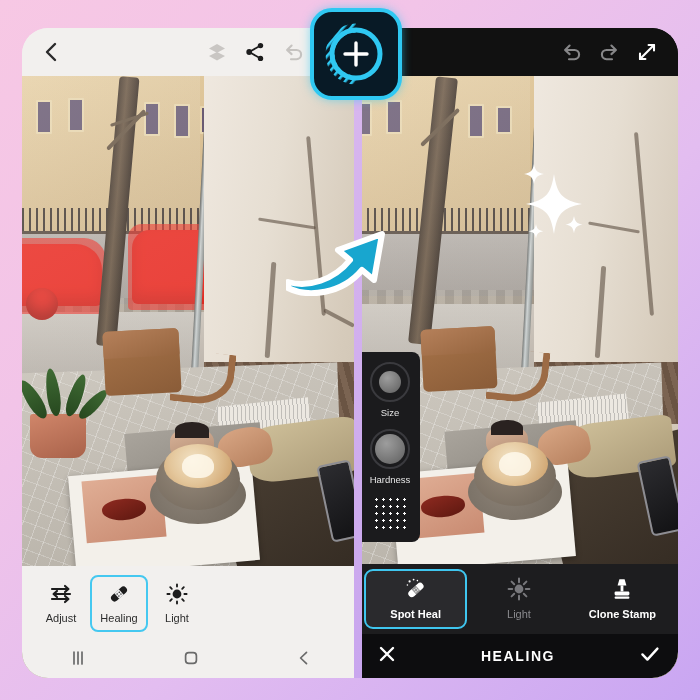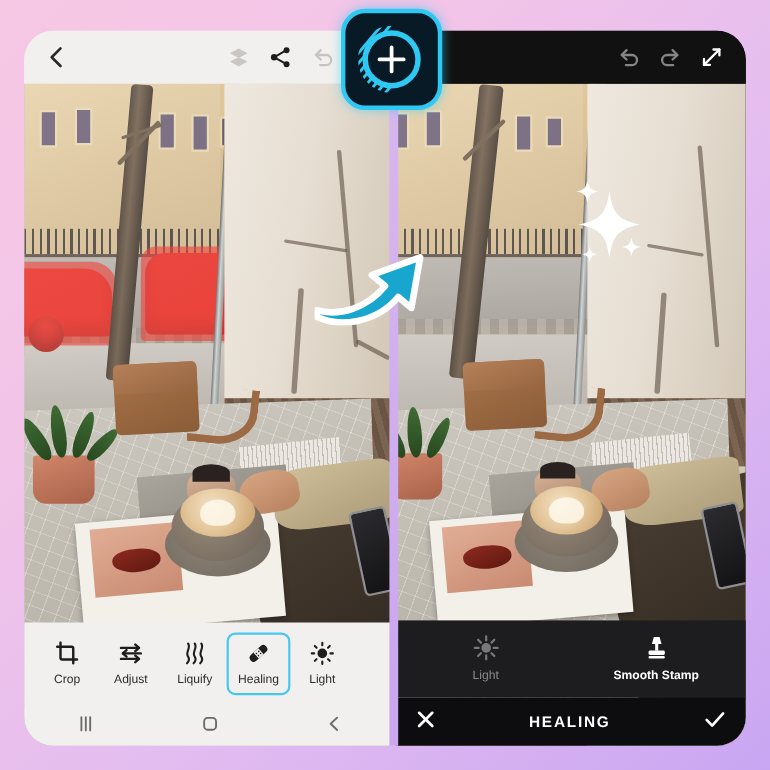--- a/index.html
+++ b/index.html
@@ -456,52 +456,33 @@
       <svg width="21" height="20" viewBox="0 0 21 20">
         <path d="M16 8 H7.5 a4.6 4.6 0 0 0 0 9.2 H13" fill="none" stroke="#c6c3c0" stroke-width="2.1" stroke-linecap="round"></path>
         <path d="M12.4 3.6 L16.9 8 L12.4 12.1" fill="none" stroke="#c6c3c0" stroke-width="2.1" stroke-linecap="round" stroke-linejoin="round"></path>
       </svg>
     </div>
   </div>
 
   <div class="tools-left">
     <div class="tools-row">
 
-      <div class="tool">
-        <span class="tool-icon">
-          <svg width="22" height="22" viewBox="0 0 22 22">
-            <path d="M5 1 V15 a1.6 1.6 0 0 0 1.6 1.6 H20" fill="none" stroke="#1d1d1d" stroke-width="2.2" stroke-linecap="round"></path>
-            <path d="M2 5 H15 a1.6 1.6 0 0 1 1.6 1.6 V20" fill="none" stroke="#1d1d1d" stroke-width="2.2" stroke-linecap="round"></path>
-          </svg>
-        </span>
-        <span class="tool-label">Crop</span>
-      </div>
 
       <div class="tool">
         <span class="tool-icon">
           <svg width="22" height="22" viewBox="0 0 22 22">
             <path d="M2 6 H18 M4 11 H20 M2 16 H18" stroke="#1d1d1d" stroke-width="2.2" stroke-linecap="round"></path>
             <path d="M15 3 L18.4 6 L15 9" fill="none" stroke="#1d1d1d" stroke-width="2.2" stroke-linecap="round" stroke-linejoin="round"></path>
             <path d="M7 8 L3.6 11 L7 14" fill="none" stroke="#1d1d1d" stroke-width="2.2" stroke-linecap="round" stroke-linejoin="round"></path>
             <path d="M15 13 L18.4 16 L15 19" fill="none" stroke="#1d1d1d" stroke-width="2.2" stroke-linecap="round" stroke-linejoin="round"></path>
           </svg>
         </span>
         <span class="tool-label">Adjust</span>
       </div>
 
-      <div class="tool">
-        <span class="tool-icon">
-          <svg width="22" height="22" viewBox="0 0 22 22">
-            <path d="M5 2 C8 6 2 10 5 14 C7 17 5 19 4 20" fill="none" stroke="#1d1d1d" stroke-width="1.9" stroke-linecap="round"></path>
-            <path d="M11 2 C14 6 8 10 11 14 C13 17 11 19 10 20" fill="none" stroke="#1d1d1d" stroke-width="1.9" stroke-linecap="round"></path>
-            <path d="M17 2 C20 6 14 10 17 14 C19 17 17 19 16 20" fill="none" stroke="#1d1d1d" stroke-width="1.9" stroke-linecap="round"></path>
-          </svg>
-        </span>
-        <span class="tool-label">Liquify</span>
-      </div>
 
       <div class="tool selected">
         <span class="tool-icon">
           <svg width="24" height="24" viewBox="0 0 24 24">
             <g transform="rotate(-42 12 12)">
               <rect x="2.5" y="8.4" width="19" height="7.2" rx="3.6" fill="#1d1d1d"></rect>
               <rect x="9" y="8.4" width="6" height="7.2" fill="#ffffff" opacity=".92"></rect>
               <circle cx="10.6" cy="10.8" r=".7" fill="#1d1d1d"></circle>
               <circle cx="13.4" cy="10.8" r=".7" fill="#1d1d1d"></circle>
               <circle cx="10.6" cy="13.4" r=".7" fill="#1d1d1d"></circle>
@@ -597,20 +578,31 @@
       <div class="sleeve" style="left:206px;top:344px;width:108px;height:54px;transform:rotate(-7deg);"></div>
       <div class="hand" style="left:178px;top:350px;width:52px;height:38px;transform:rotate(-10deg);"></div>
 
       <div class="saucer" style="left:108px;top:388px;width:94px;height:56px;"></div>
       <div class="cup" style="left:114px;top:370px;width:82px;height:60px;"></div>
       <div class="latte" style="left:122px;top:366px;width:66px;height:44px;"></div>
 
       <div class="phone-obj" style="left:284px;top:382px;width:34px;height:76px;transform:rotate(-12deg);"></div>
     </div>
 
+    <div class="brush-panel">
+      <div class="dial">
+        <span class="dial-inner" style="width:22px;height:22px;"></span>
+      </div>
+      <span class="dial-label">Size</span>
+      <div class="dial">
+        <span class="dial-inner" style="width:30px;height:30px;"></span>
+      </div>
+      <span class="dial-label">Hardness</span>
+      <span class="dot-grid"></span>
+    </div>
   </div>
 
   <div class="topbar topbar-right">
     <div class="tb-btn first">
       <svg width="22" height="20" viewBox="0 0 22 20">
         <rect x="1.5" y="2.5" width="19" height="13.6" rx="2" fill="#ffffff"></rect>
         <rect x="11" y="2.5" width="9.5" height="13.6" rx="2" fill="#ffffff"></rect>
         <path d="M3.6 13.2 L6.8 8.8 L9.6 13.2 Z" fill="#1a1a1a"></path>
         <circle cx="8.2" cy="6.4" r="1.4" fill="#1a1a1a"></circle>
         <path d="M13.2 13.2 L15.4 9.4 L18.4 13.2 Z" fill="#1a1a1a"></path>
@@ -635,20 +627,41 @@
         <path d="M4 18 L18 4" stroke="#ffffff" stroke-width="2.1" stroke-linecap="round"></path>
         <path d="M12.6 4 H18 V9.4" fill="none" stroke="#ffffff" stroke-width="2.1" stroke-linecap="round" stroke-linejoin="round"></path>
         <path d="M9.4 18 H4 V12.6" fill="none" stroke="#ffffff" stroke-width="2.1" stroke-linecap="round" stroke-linejoin="round"></path>
       </svg>
     </div>
   </div>
 
   <div class="tools-right">
     <div class="mode-row">
 
+      <div class="mode selected">
+        <span class="mode-icon">
+          <svg width="26" height="24" viewBox="0 0 26 24">
+            <g transform="rotate(-42 13 13)">
+              <rect x="4" y="9.4" width="18" height="7" rx="3.5" fill="#ffffff"></rect>
+              <rect x="10.2" y="9.4" width="5.6" height="7" fill="#3a3a3a" opacity=".55"></rect>
+              <circle cx="11.8" cy="11.7" r=".68" fill="#ffffff"></circle>
+              <circle cx="14.3" cy="11.7" r=".68" fill="#ffffff"></circle>
+              <circle cx="11.8" cy="14.2" r=".68" fill="#ffffff"></circle>
+              <circle cx="14.3" cy="14.2" r=".68" fill="#ffffff"></circle>
+            </g>
+            <g fill="#ffffff">
+              <circle cx="6.6" cy="4.4" r="1.1"></circle>
+                <circle cx="10.6" cy="2.6" r=".9"></circle>
+              <circle cx="14.4" cy="3.6" r=".8"></circle>
+                <circle cx="4.4" cy="8" r=".8"></circle>
+            </g>
+          </svg>
+        </span>
+        <span class="mode-label">Spot Heal</span>
+      </div>
 
       <div class="mode dim">
         <span class="mode-icon">
           <svg width="24" height="24" viewBox="0 0 24 24">
             <circle cx="12" cy="12" r="4.4" fill="#78787c"></circle>
             <g stroke="#78787c" stroke-width="2" stroke-linecap="round">
               <path d="M12 1.6 V5.2 M12 18.8 V22.4 M1.6 12 H5.2 M18.8 12 H22.4"></path>
               <path d="M4.6 4.6 L7.2 7.2 M16.8 16.8 L19.4 19.4 M19.4 4.6 L16.8 7.2 M7.2 16.8 L4.6 19.4"></path>
             </g>
           </svg>
@@ -658,21 +671,21 @@
 
       <div class="mode">
         <span class="mode-icon">
           <svg width="24" height="24" viewBox="0 0 24 24">
             <path d="M9.4 2.2 H14.6 L16.4 8.4 H7.6 Z" fill="#ffffff"></path>
             <rect x="10.6" y="8.4" width="2.8" height="6" fill="#ffffff"></rect>
             <rect x="4.6" y="14.4" width="14.8" height="4" rx="1.3" fill="#ffffff"></rect>
             <rect x="4.6" y="19.4" width="14.8" height="2.3" rx="1" fill="#ffffff"></rect>
           </svg>
         </span>
-        <span class="mode-label">Smooth Stamp</span>
+        <span class="mode-label">Clone Stamp</span>
       </div>
 
     </div>
 
     <div class="action-row">
       <span>
         <svg width="18" height="18" viewBox="0 0 18 18">
           <path d="M3 3 L15 15 M15 3 L3 15" stroke="#ffffff" stroke-width="2.4" stroke-linecap="round"></path>
         </svg>
       </span>

